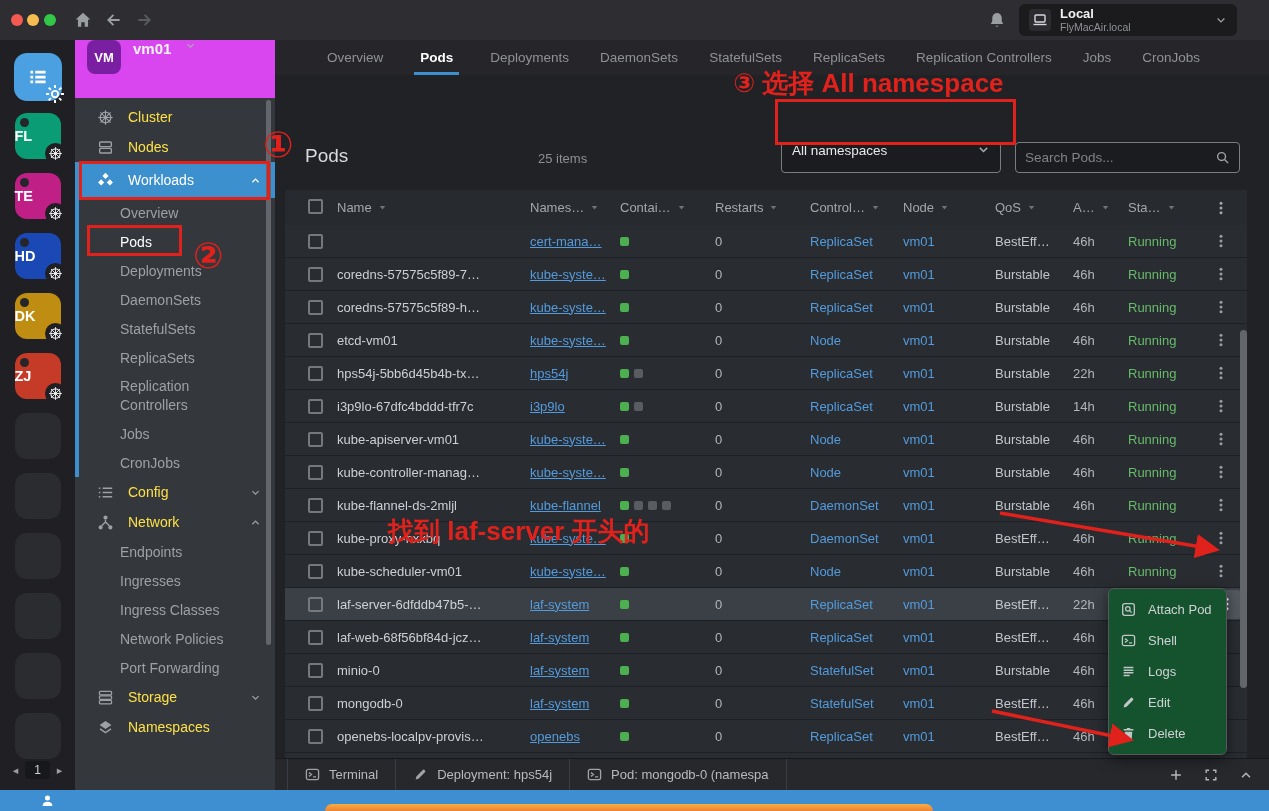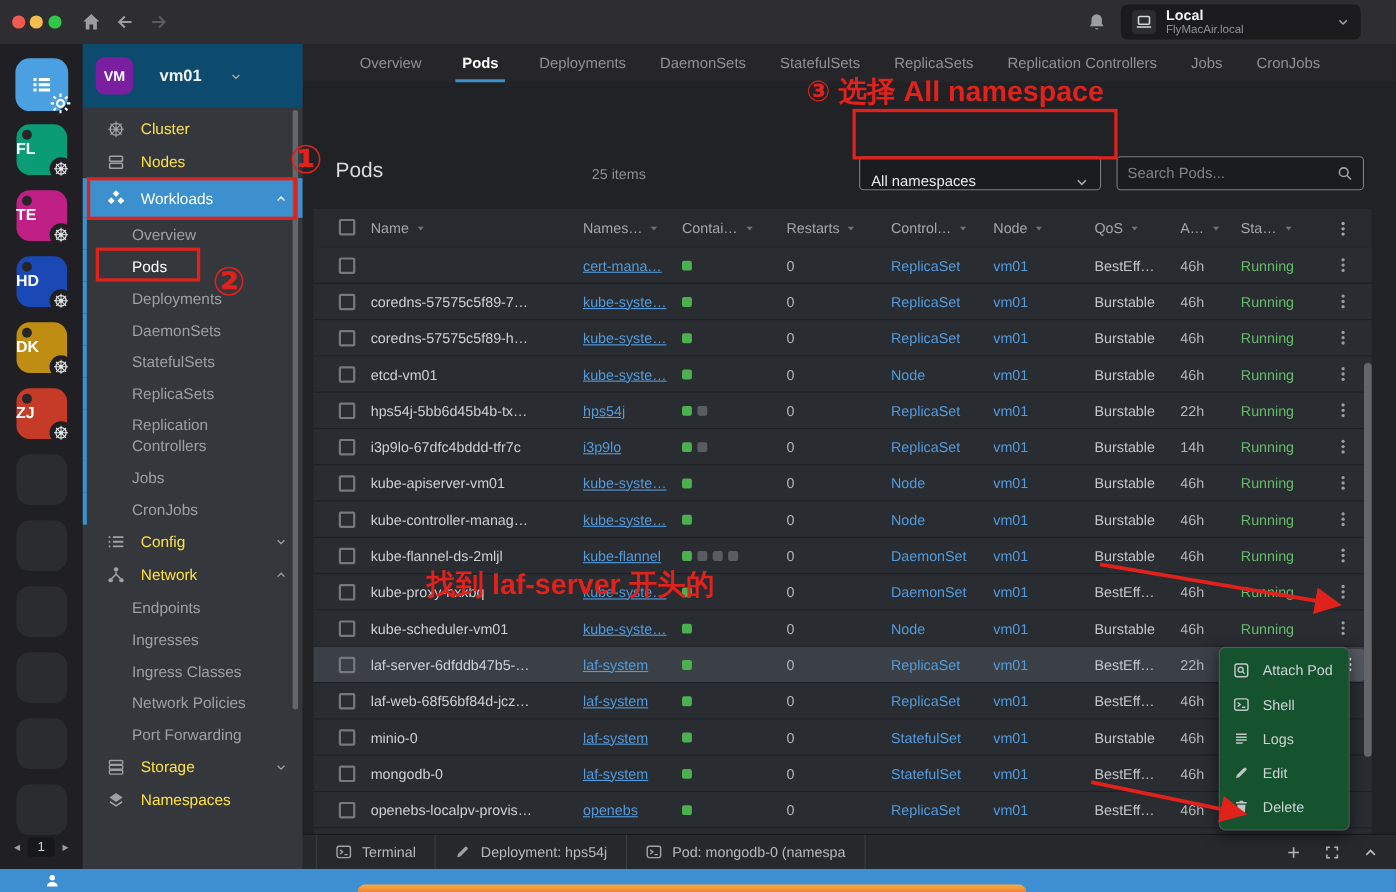--- a/index.html
+++ b/index.html
@@ -34,21 +34,21 @@
   .rail-dot{position:absolute;left:5px;top:5px;width:9px;height:9px;border-radius:50%;background:#26262a}
   .rail-badge{position:absolute;right:-5px;bottom:-5px;width:21px;height:21px;border-radius:50%;
     background:#202024;color:#e8e9ea;padding:3px}
   .rail-ph{width:46px;height:46px;border-radius:12px;background:#2a2c30;margin-bottom:14px;flex:none}
   .rail-pager{position:absolute;left:0;bottom:8px;width:75px;height:24px;display:flex;
     align-items:center;justify-content:center;gap:7px;color:#9b9ea1;font-size:11px}
   .pg-num{background:#17181b;color:#cfd2d4;border-radius:4px;padding:2px 9px;font-size:12px}
 
   
   .sidebar{position:absolute;left:75px;top:40px;width:200px;height:750px;background:#34383d;z-index:3}
-  .side-header{height:58px;background:#0c4a6e;display:flex;align-items:center;padding:0 12px;gap:24px}
+  .side-header{height:58px;background:#d946ef;display:flex;padding:0 12px;gap:12px}
   .vm-badge{width:34px;height:34px;border-radius:8px;background:#7b1fa2;color:#fff;font-size:13px;
     font-weight:bold;display:flex;align-items:center;justify-content:center}
   .side-name{color:#f2f3f4;font-size:15px;font-weight:bold}
   .side-chev{width:11px;height:11px;color:#a9acaf;margin-left:2px}
   .side-menu{padding-top:4px}
   .side-item{height:30px;display:flex;align-items:center;padding:0 14px 0 22px;gap:14px;cursor:pointer}
   .side-item .icon{width:17px;height:17px;color:#9da0a4}
   .side-item .lbl{font-size:14px;color:#fde047;flex:1;white-space:nowrap}
   .side-item .chev{width:11px;height:11px;color:#9da0a4}
   .side-item.active{height:36px;background:#3d90ce}
@@ -62,21 +62,21 @@
 
   
   .main{position:absolute;left:275px;top:40px;width:994px;height:750px;background:#1f2125}
   .tabbar{height:35px;background:#26262a;display:flex;align-items:stretch;padding-left:52px;gap:31px}
   .tab{font-size:13.5px;color:#8f9294;display:flex;align-items:center;white-space:nowrap;cursor:pointer}
   .tab.active{color:#fff;font-weight:bold;box-shadow:inset 0 -3px 0 #3d90ce;padding:0 6px}
   .content{position:absolute;left:0;top:35px;width:994px;height:683px;background:#202226}
   .page-title{position:absolute;left:30px;top:70px;font-size:19px;color:#d9dbdd;font-weight:normal}
   .item-count{position:absolute;left:263px;top:76px;font-size:13px;color:#8d9093}
   .ns-select{position:absolute;left:506px;top:67px;width:220px;height:31px;background:#1b1c1f;
-    border:1px solid #797d81;border-radius:4px;display:flex;align-items:flex-end;padding:0 10px;cursor:pointer}
+    border:1px solid #797d81;border-radius:4px;display:flex;align-items:flex-start;padding:0 10px;cursor:pointer}
   .ns-select .val{font-size:13.5px;color:#e9eaeb;flex:1}
   .ns-select .chev{width:13px;height:13px;color:#a7aaad}
   .search-box{position:absolute;left:740px;top:67px;width:225px;height:31px;background:#1b1c1f;
     border:1px solid #797d81;border-radius:4px;display:flex;align-items:center;padding:0 9px}
   .search-box input{flex:1;background:transparent;border:none;outline:none;color:#d7d9da;
     font-size:13.5px;font-family:inherit}
   .search-box input::placeholder{color:#7f8386}
   .search-box .icon{width:15px;height:15px;color:#9fa3a6}
 
   

